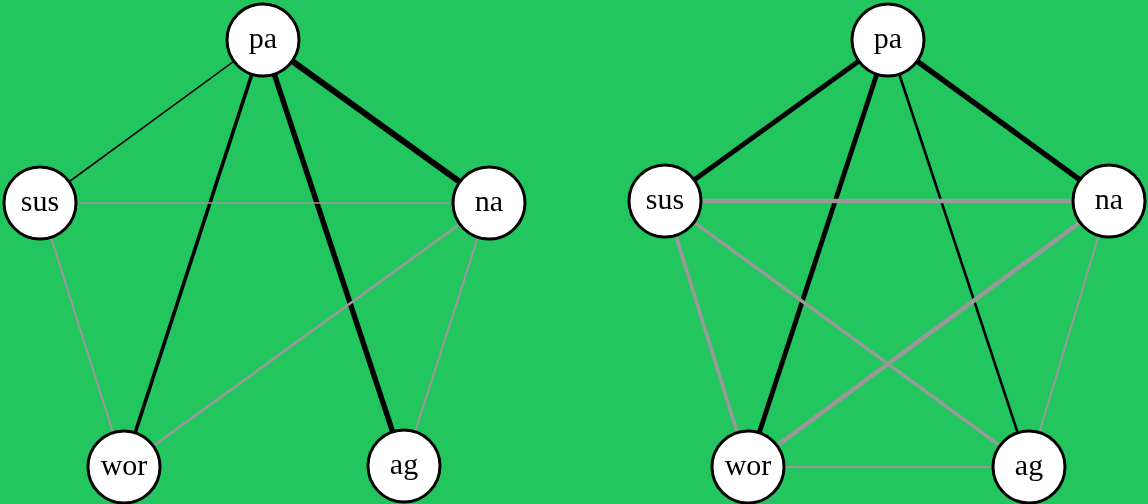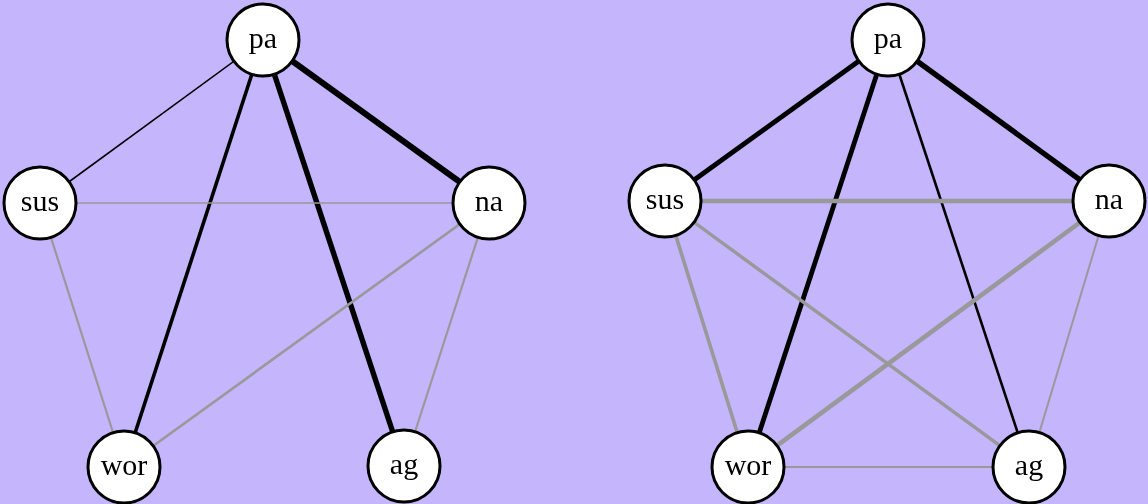--- a/index.html
+++ b/index.html
@@ -4,21 +4,21 @@
 <style>
   html, body {
     margin: 0;
     padding: 0;
     background: #ffffff;
   }
   #root {
     position: relative;
     width: 1148px;
     height: 504px;
-    background: #c4b5fd;
+    background: #22c55e;
     font-family: "Liberation Serif", "DejaVu Serif", serif;
     overflow: hidden;
   }
   .panel {
     position: absolute;
     top: 0;
     height: 504px;
     width: 574px;
   }
   #panel-left  { left: 0; }

